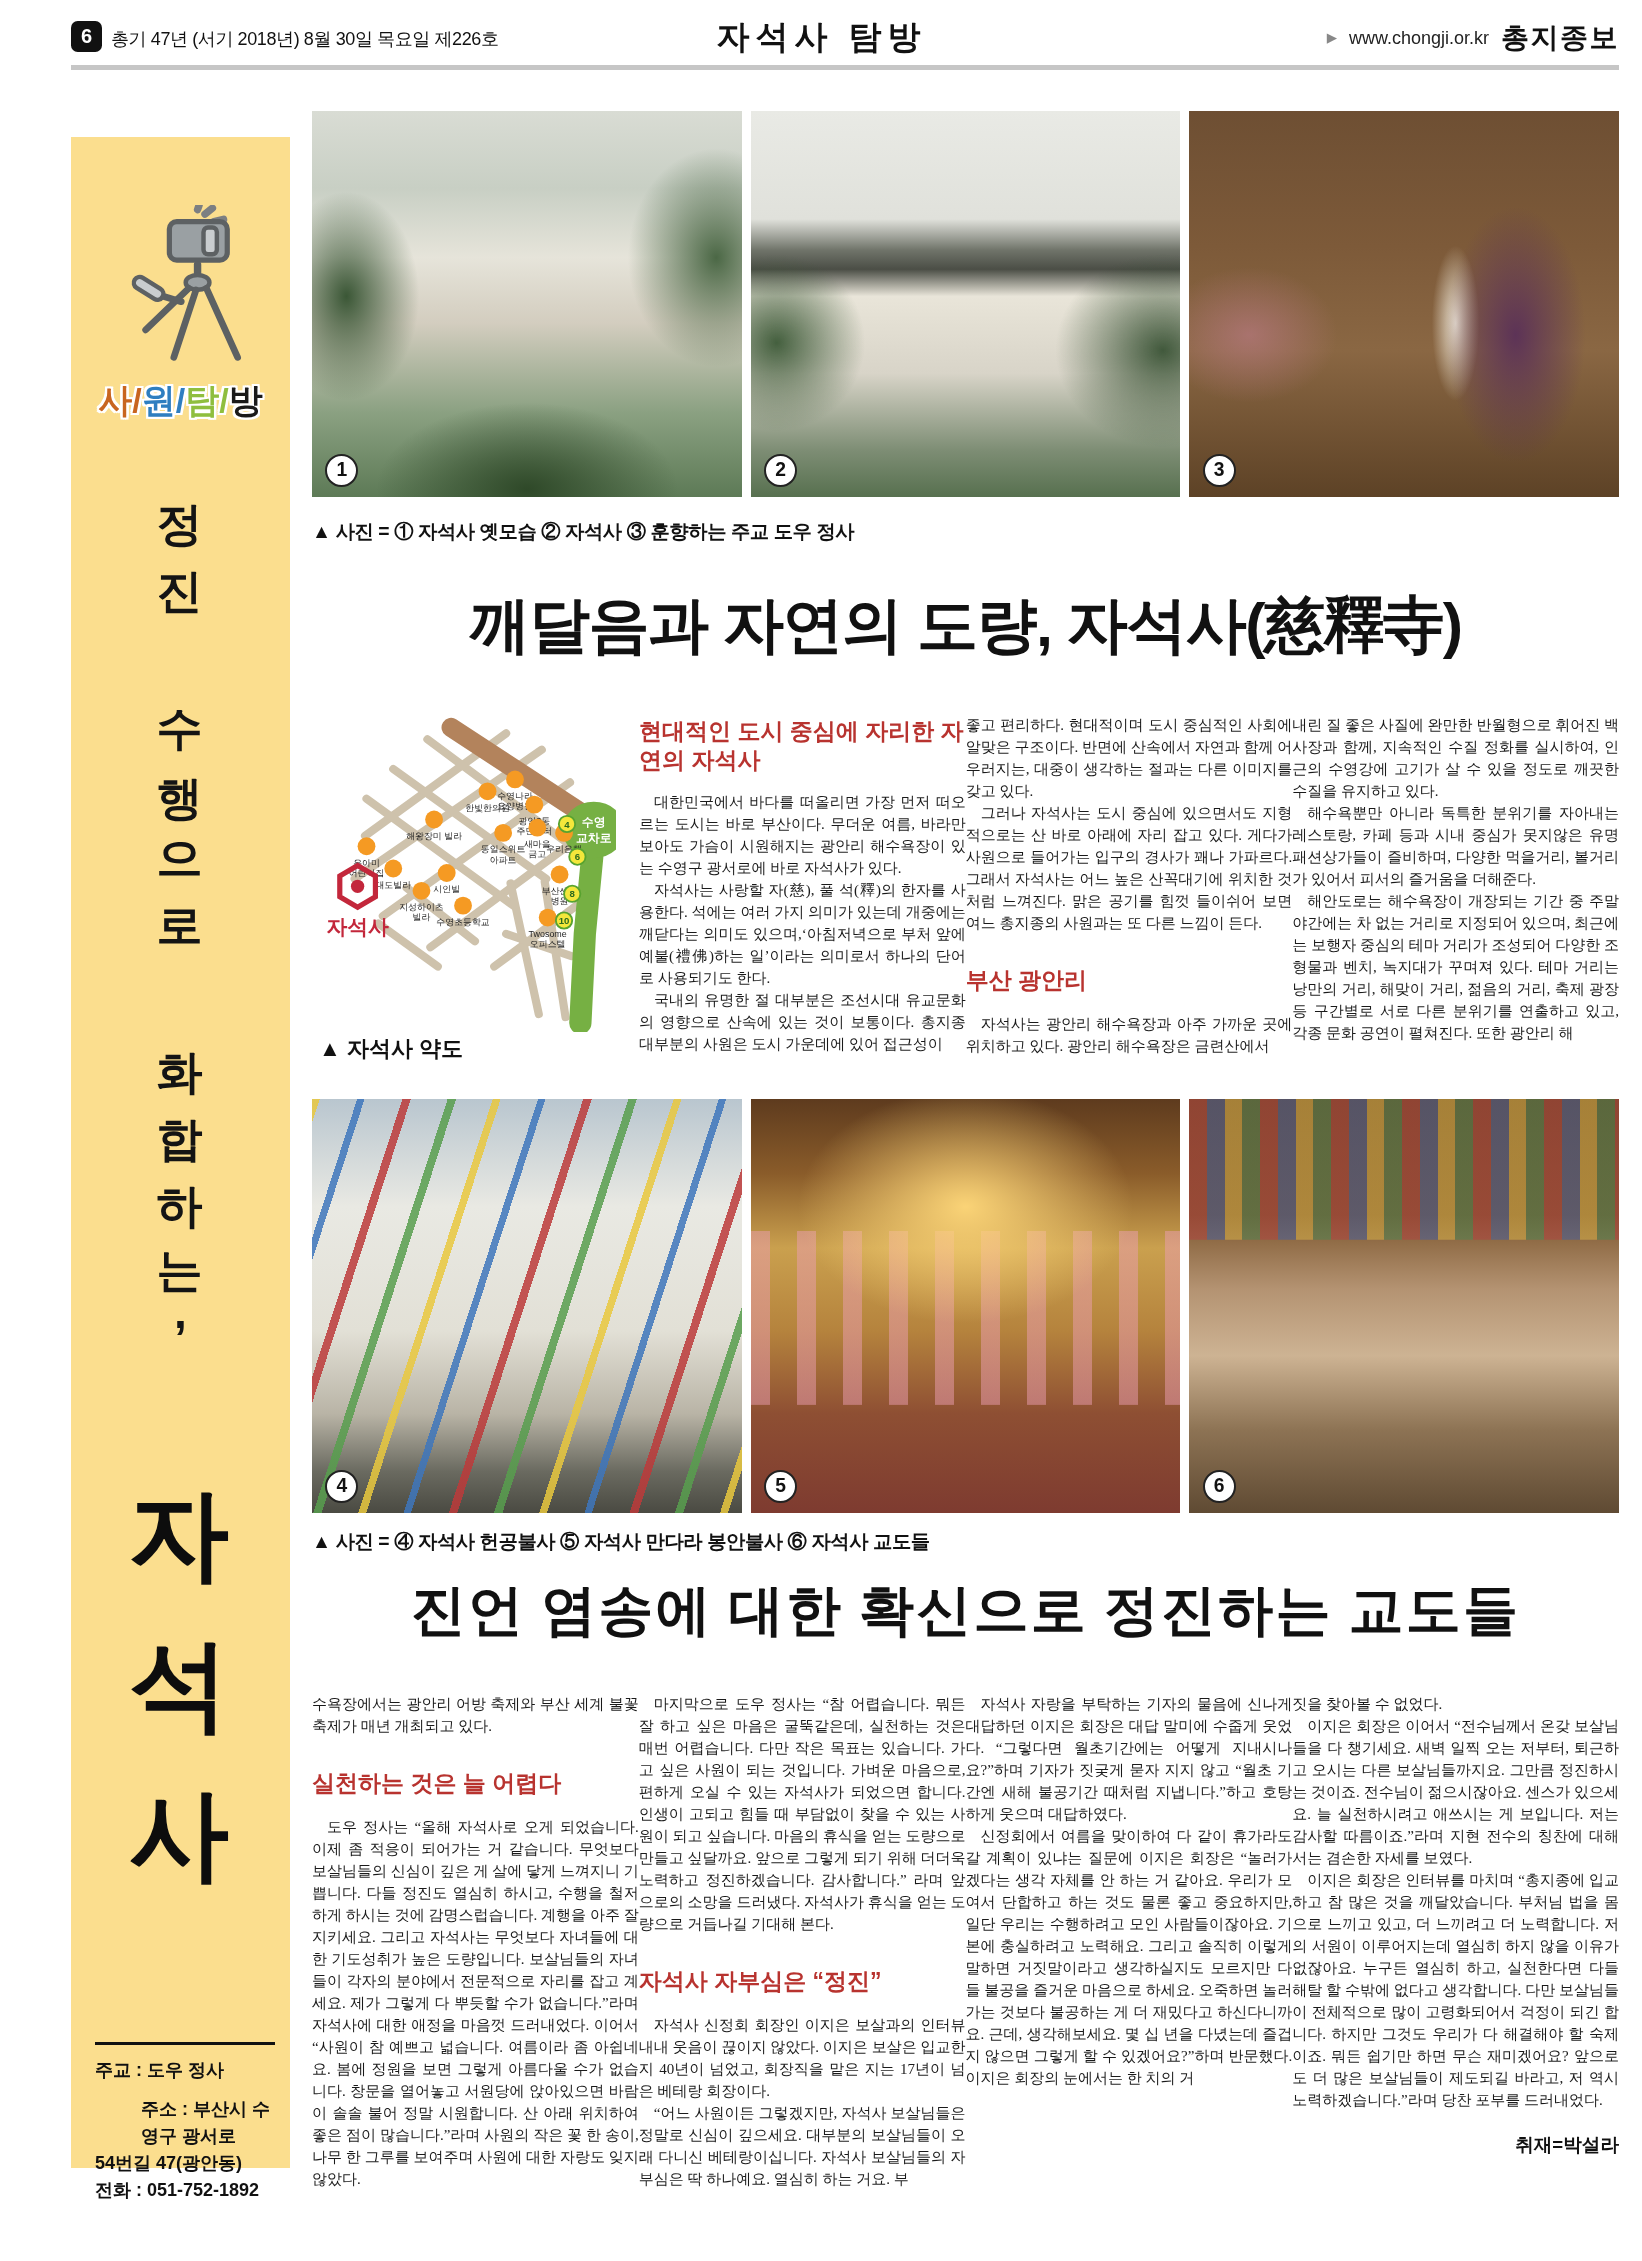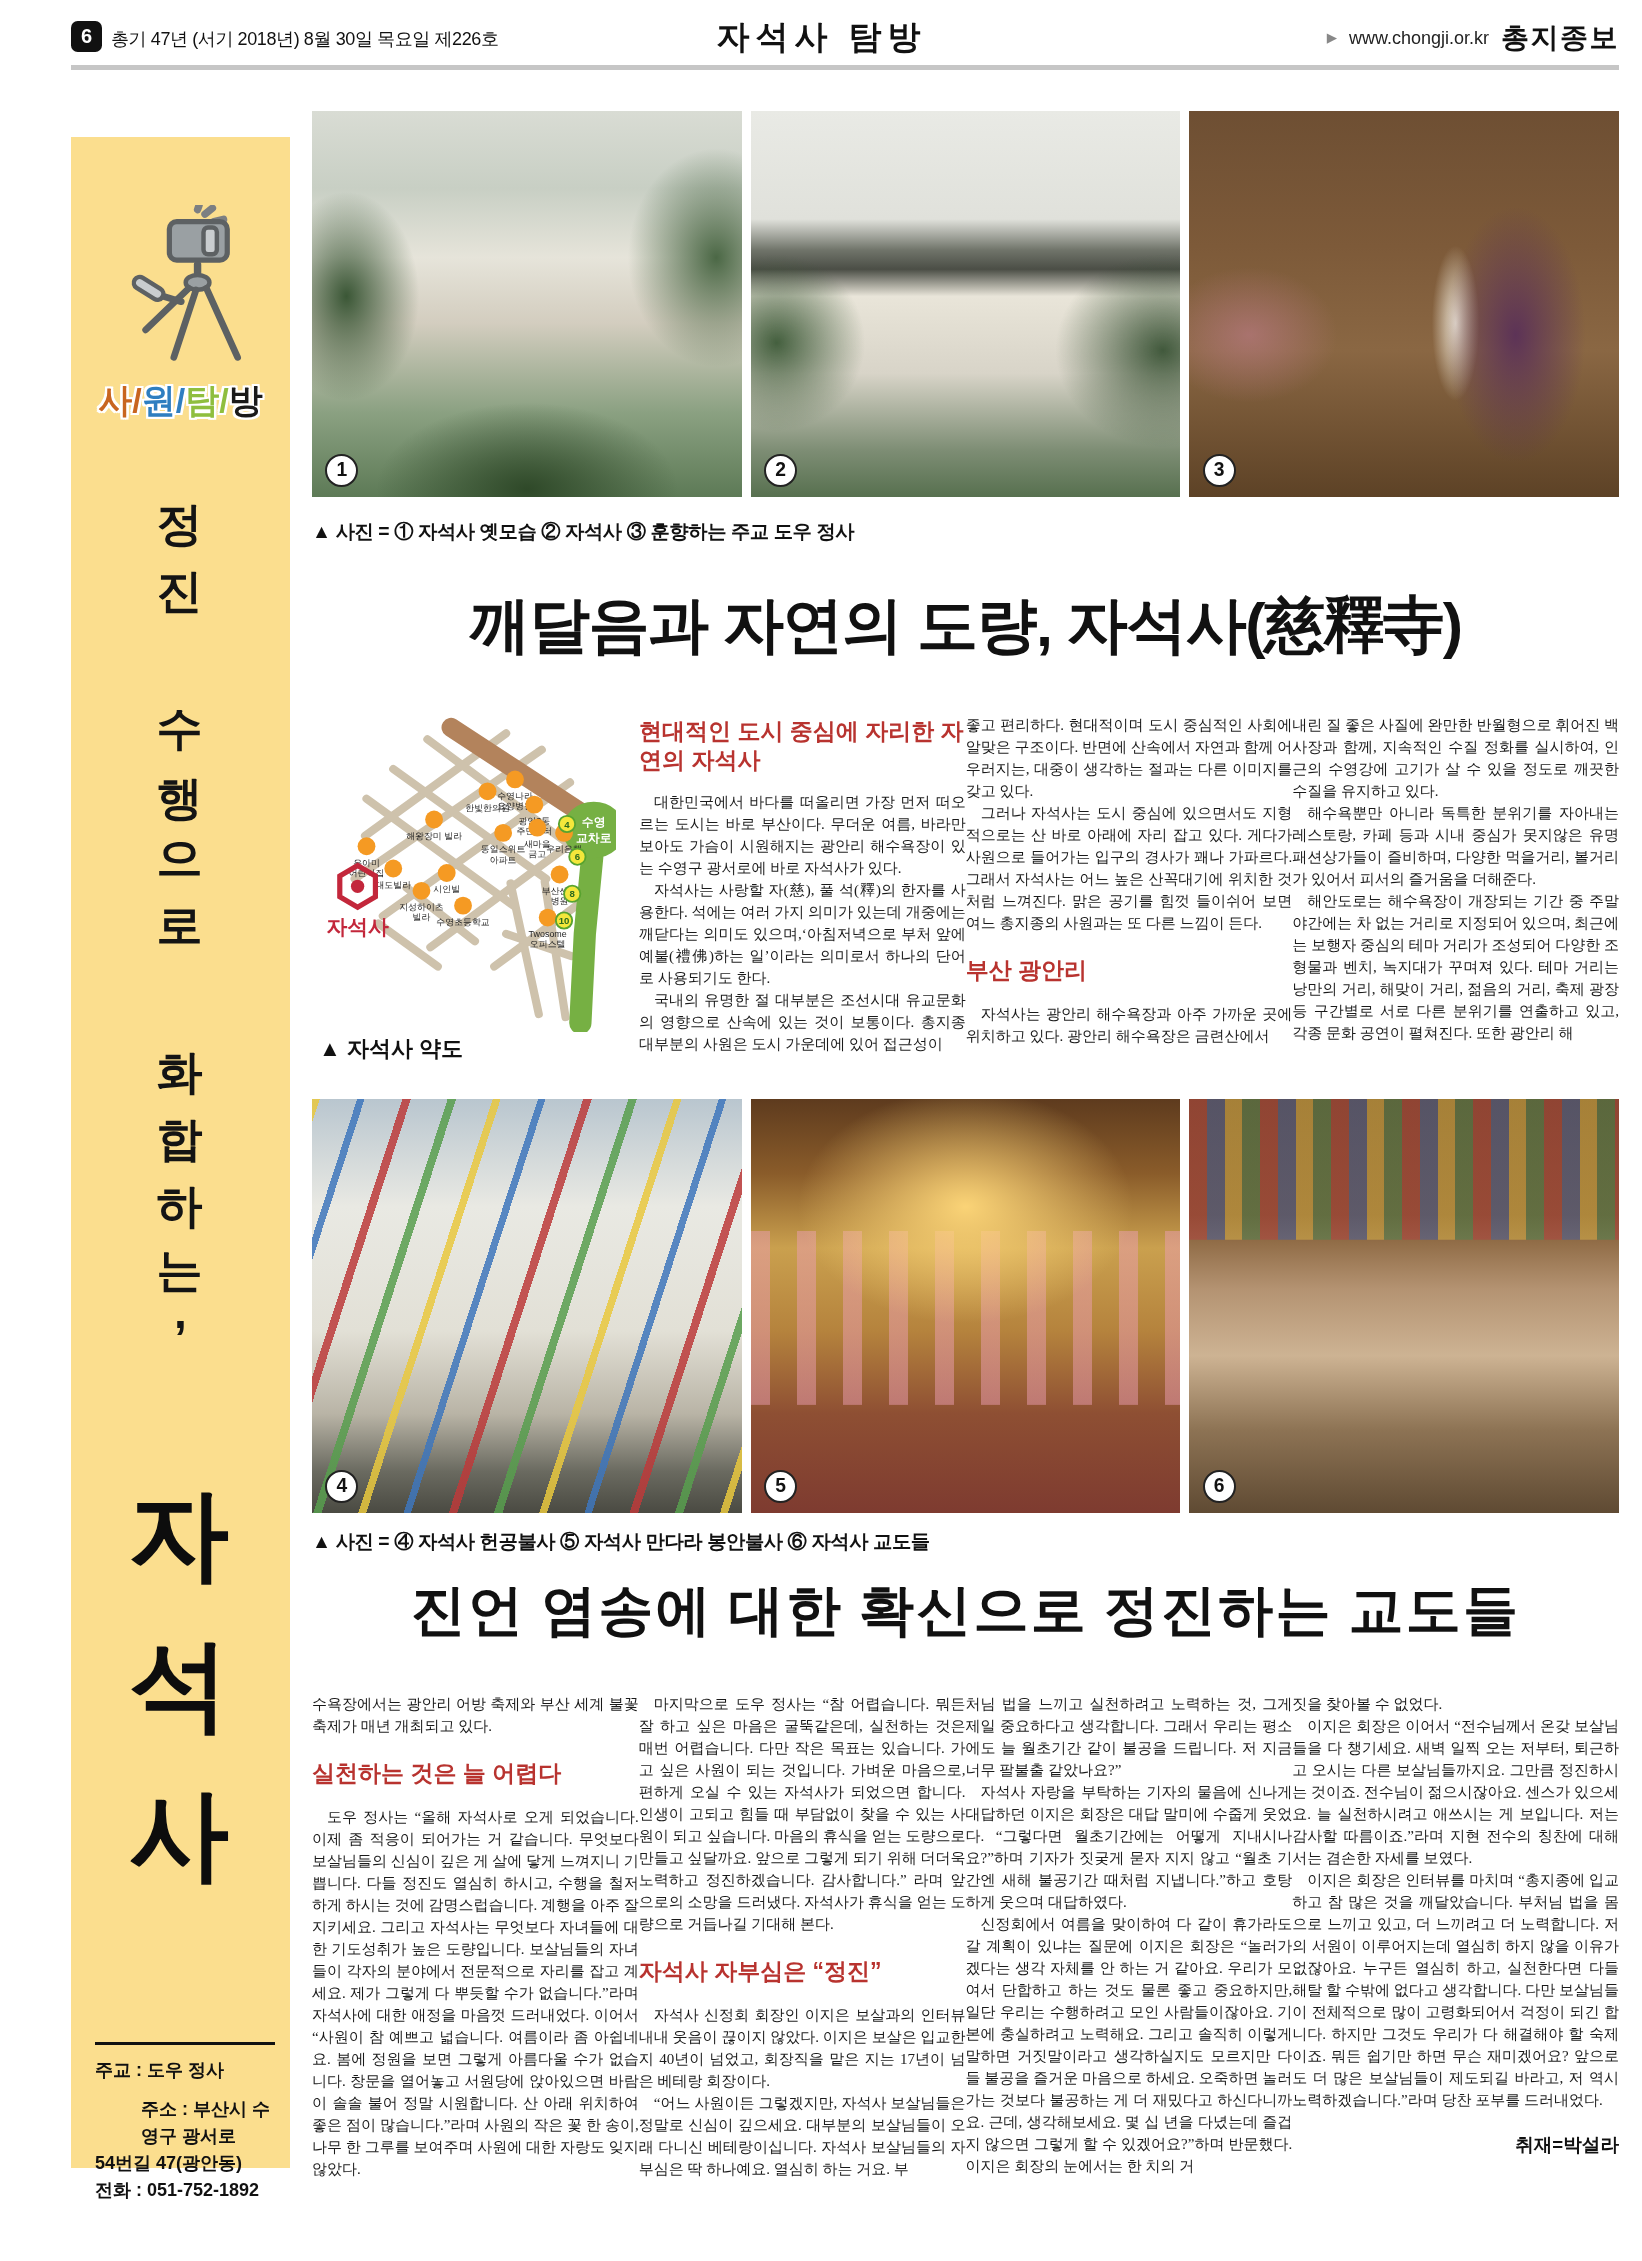--- a/index.html
+++ b/index.html
@@ -90,21 +90,21 @@
 
   
   .cols{display:flex;}
   .col{flex:1;overflow:hidden;}
   #article1{left:639px;top:714px;width:980px;height:368px;}
   #article2{left:312px;top:1693px;width:1307px;height:514px;}
   .col p{margin:0;font:400 15px/22px "Liberation Serif",serif;text-align:justify;
          word-break:break-all;color:#1a1a1a;}
   .col p.ind{text-indent:15px;}
   .subhead{font:700 23px/1.25 "Liberation Sans",sans-serif;color:#B8332F;margin:3px 0 16.3px 0;}
-  .subhead.mid{margin-top:22px;margin-bottom:18px;}
+  .subhead.mid{margin-top:32px;margin-bottom:18px;}
   .byline{margin-top:21px;text-align:right;font:700 18.6px "Liberation Sans",sans-serif;color:#111;}
 </style>
 </head>
 <body>
 
 <div id="page">
 
   <div class="abs" id="pagenum">6</div>
   <div class="abs" id="edition">총기 47년 (서기 2018년) 8월 30일 목요일 제226호</div>
   <div class="abs" id="section-title">자석사 탐방</div>
@@ -277,21 +277,20 @@
       <div class="subhead mid">실천하는 것은 늘 어렵다</div>
       <p class="ind">도우 정사는 “올해 자석사로 오게 되었습니다. 이제 좀 적응이 되어가는 거 같습니다. 무엇보다 보살님들의 신심이 깊은 게 살에 닿게 느껴지니 기쁩니다. 다들 정진도 열심히 하시고, 수행을 철저하게 하시는 것에 감명스럽습니다. 계행을 아주 잘 지키세요. 그리고 자석사는 무엇보다 자녀들에 대한 기도성취가 높은 도량입니다. 보살님들의 자녀들이 각자의 분야에서 전문적으로 자리를 잡고 계세요. 제가 그렇게 다 뿌듯할 수가 없습니다.”라며 자석사에 대한 애정을 마음껏 드러내었다. 이어서 “사원이 참 예쁘고 넓습니다. 여름이라 좀 아쉽네요. 봄에 정원을 보면 그렇게 아름다울 수가 없습니다. 창문을 열어놓고 서원당에 앉아있으면 바람이 솔솔 불어 정말 시원합니다. 산 아래 위치하여 좋은 점이 많습니다.”라며 사원의 작은 꽃 한 송이, 나무 한 그루를 보여주며 사원에 대한 자랑도 잊지 않았다.</p>
     </div>
     <div class="col">
       <p class="ind">마지막으로 도우 정사는 “참 어렵습니다. 뭐든 잘 하고 싶은 마음은 굴뚝같은데, 실천하는 것은 매번 어렵습니다. 다만 작은 목표는 있습니다. 가고 싶은 사원이 되는 것입니다. 가벼운 마음으로, 편하게 오실 수 있는 자석사가 되었으면 합니다. 인생이 고되고 힘들 때 부담없이 찾을 수 있는 사원이 되고 싶습니다. 마음의 휴식을 얻는 도량으로 만들고 싶달까요. 앞으로 그렇게 되기 위해 더더욱 노력하고 정진하겠습니다. 감사합니다.” 라며 앞으로의 소망을 드러냈다. 자석사가 휴식을 얻는 도량으로 거듭나길 기대해 본다.</p>
       <div class="subhead mid">자석사 자부심은 “정진”</div>
       <p class="ind">자석사 신정회 회장인 이지은 보살과의 인터뷰 내내 웃음이 끊이지 않았다. 이지은 보살은 입교한지 40년이 넘었고, 회장직을 맡은 지는 17년이 넘은 베테랑 회장이다.</p>
       <p class="ind">“어느 사원이든 그렇겠지만, 자석사 보살님들은 정말로 신심이 깊으세요. 대부분의 보살님들이 오래 다니신 베테랑이십니다. 자석사 보살님들의 자부심은 딱 하나예요. 열심히 하는 거요. 부</p>
     </div>
     <div class="col">
-      <p>처님 법을 느끼고 실천하려고 노력하는 것, 그게 제일 중요하다고 생각합니다. 그래서 우리는 평소에도 늘 월초기간 같이 불공을 드립니다. 저 지금 너무 팔불출 같았나요?”</p>
       <p class="ind">자석사 자랑을 부탁하는 기자의 물음에 신나게 대답하던 이지은 회장은 대답 말미에 수줍게 웃었다. “그렇다면 월초기간에는 어떻게 지내시나요?”하며 기자가 짓궂게 묻자 지지 않고 “월초 기간엔 새해 불공기간 때처럼 지냅니다.”하고 호탕하게 웃으며 대답하였다.</p>
       <p class="ind">신정회에서 여름을 맞이하여 다 같이 휴가라도 갈 계획이 있냐는 질문에 이지은 회장은 “놀러가겠다는 생각 자체를 안 하는 거 같아요. 우리가 모여서 단합하고 하는 것도 물론 좋고 중요하지만, 일단 우리는 수행하려고 모인 사람들이잖아요. 기본에 충실하려고 노력해요. 그리고 솔직히 이렇게 말하면 거짓말이라고 생각하실지도 모르지만 다들 불공을 즐거운 마음으로 하세요. 오죽하면 놀러가는 것보다 불공하는 게 더 재밌다고 하신다니까요. 근데, 생각해보세요. 몇 십 년을 다녔는데 즐겁지 않으면 그렇게 할 수 있겠어요?”하며 반문했다. 이지은 회장의 눈에서는 한 치의 거</p>
     </div>
     <div class="col">
       <p>짓을 찾아볼 수 없었다.</p>
       <p class="ind">이지은 회장은 이어서 “전수님께서 온갖 보살님들을 다 챙기세요. 새벽 일찍 오는 저부터, 퇴근하고 오시는 다른 보살님들까지요. 그만큼 정진하시는 것이죠. 전수님이 젊으시잖아요. 센스가 있으세요. 늘 실천하시려고 애쓰시는 게 보입니다. 저는 감사할 따름이죠.”라며 지현 전수의 칭찬에 대해서는 겸손한 자세를 보였다.</p>
       <p class="ind">이지은 회장은 인터뷰를 마치며 “총지종에 입교하고 참 많은 것을 깨달았습니다. 부처님 법을 몸으로 느끼고 있고, 더 느끼려고 더 노력합니다. 저의 서원이 이루어지는데 열심히 하지 않을 이유가 없잖아요. 누구든 열심히 하고, 실천한다면 다들 해탈 할 수밖에 없다고 생각합니다. 다만 보살님들이 전체적으로 많이 고령화되어서 걱정이 되긴 합니다. 하지만 그것도 우리가 다 해결해야 할 숙제이죠. 뭐든 쉽기만 하면 무슨 재미겠어요? 앞으로도 더 많은 보살님들이 제도되길 바라고, 저 역시 노력하겠습니다.”라며 당찬 포부를 드러내었다.</p>
       <div class="byline">취재=박설라</div>
     </div>
   </div>

